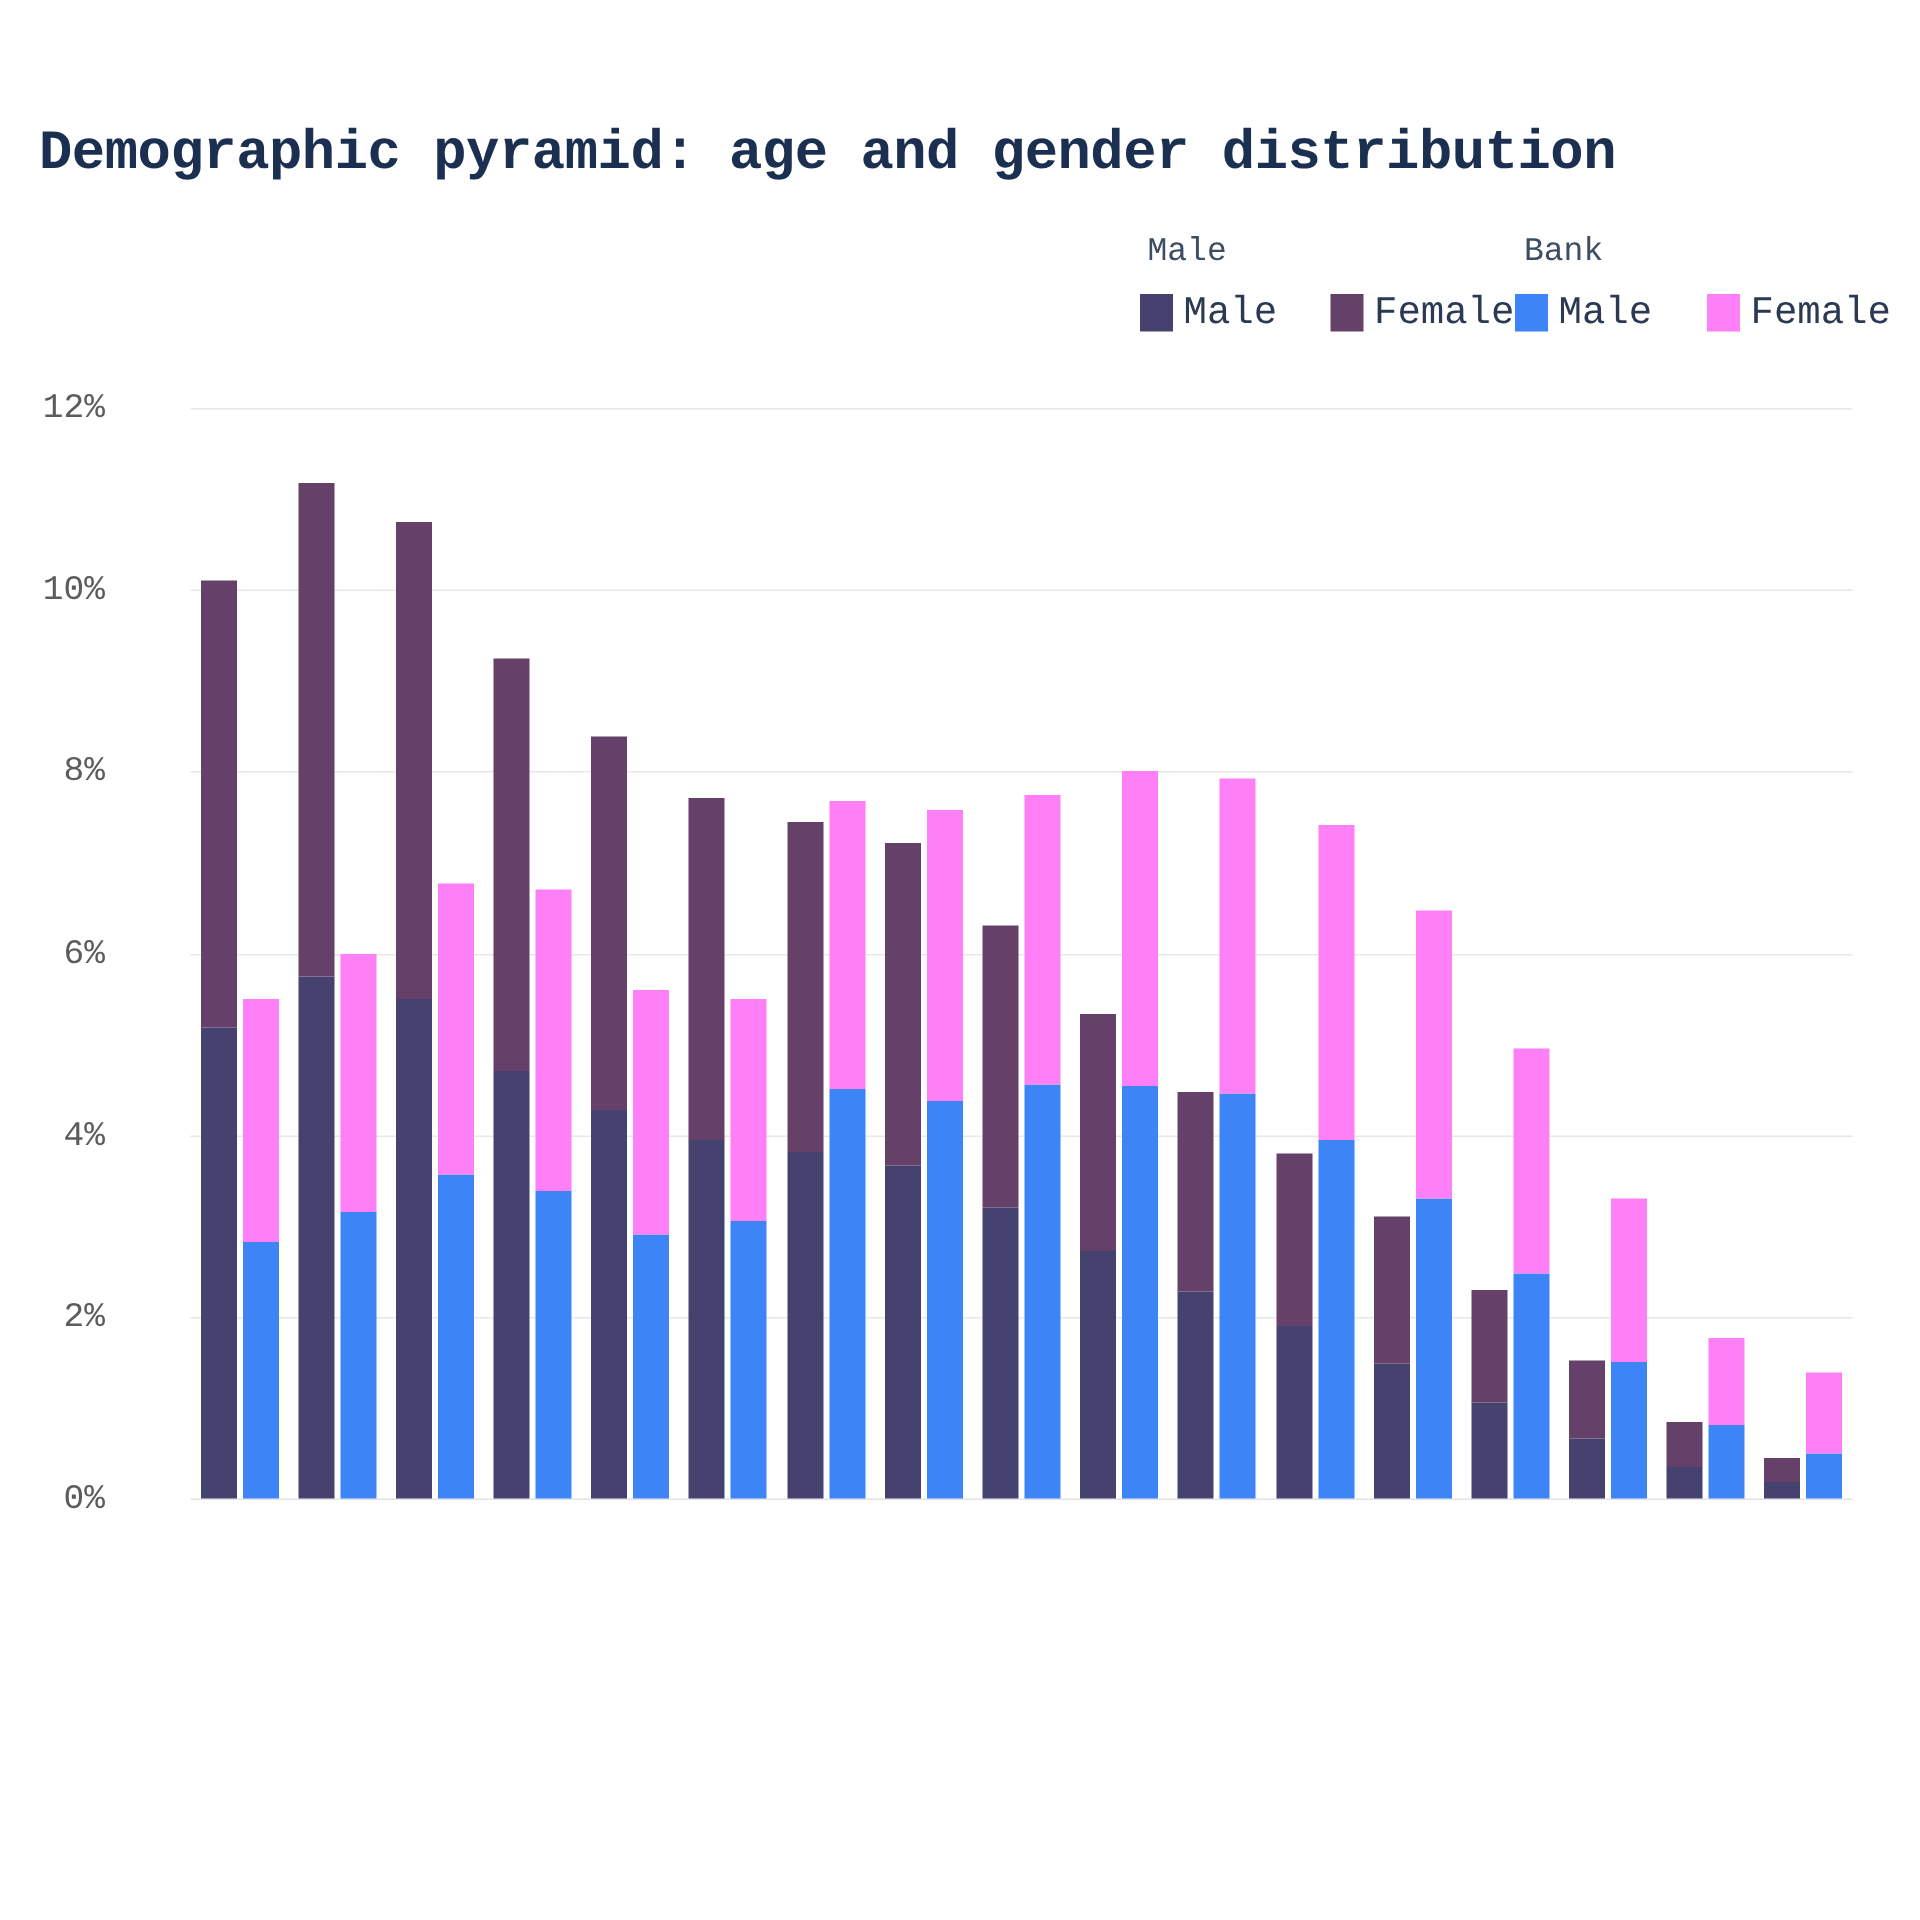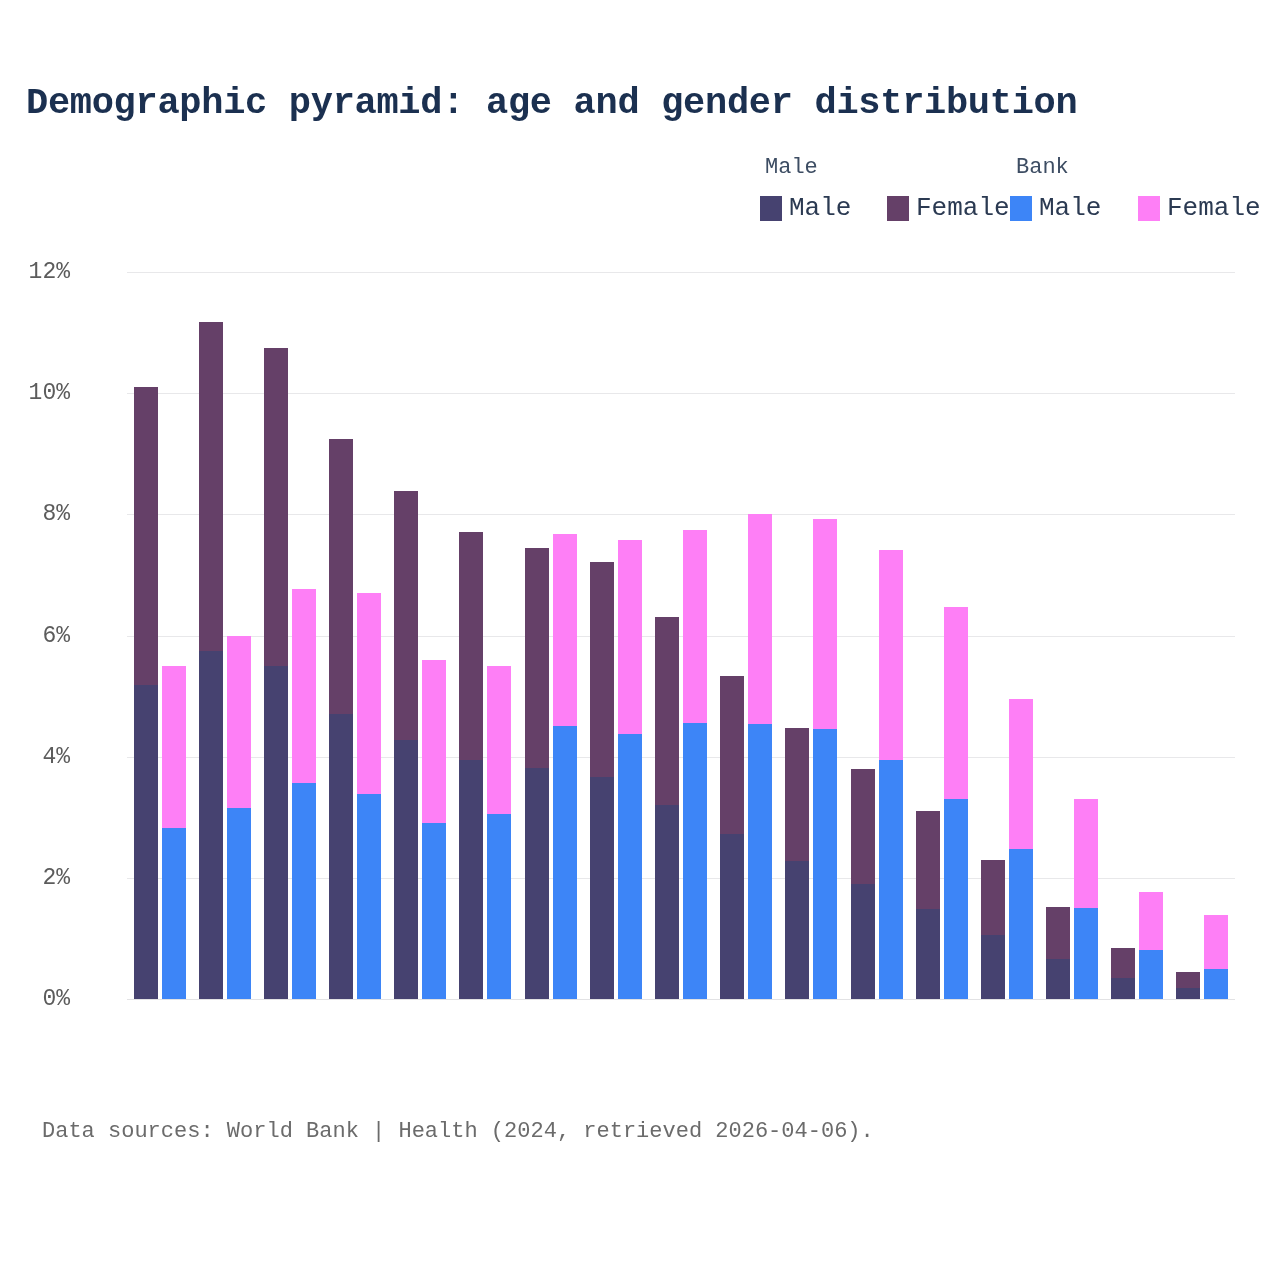--- a/index.html
+++ b/index.html
@@ -358,16 +358,15 @@
           <div class="bar" style="left: 28px;">
             <div class="seg" style="height: 29.6858px; bottom: 0px; background: rgb(61, 133, 247);"></div>
             <div class="seg" style="height: 54.525px; bottom: 29.6858px; background: rgb(254, 127, 246);"></div>
           </div>
         </div>
       </div>
     <div id="xticks"></div>
   </div>
 
   <div class="footer">
-    <div>Data sources: World Bank | Health (2024, retrieved 2026-04-06).</div>
   </div>
 
 </div>
 
 </body></html>

